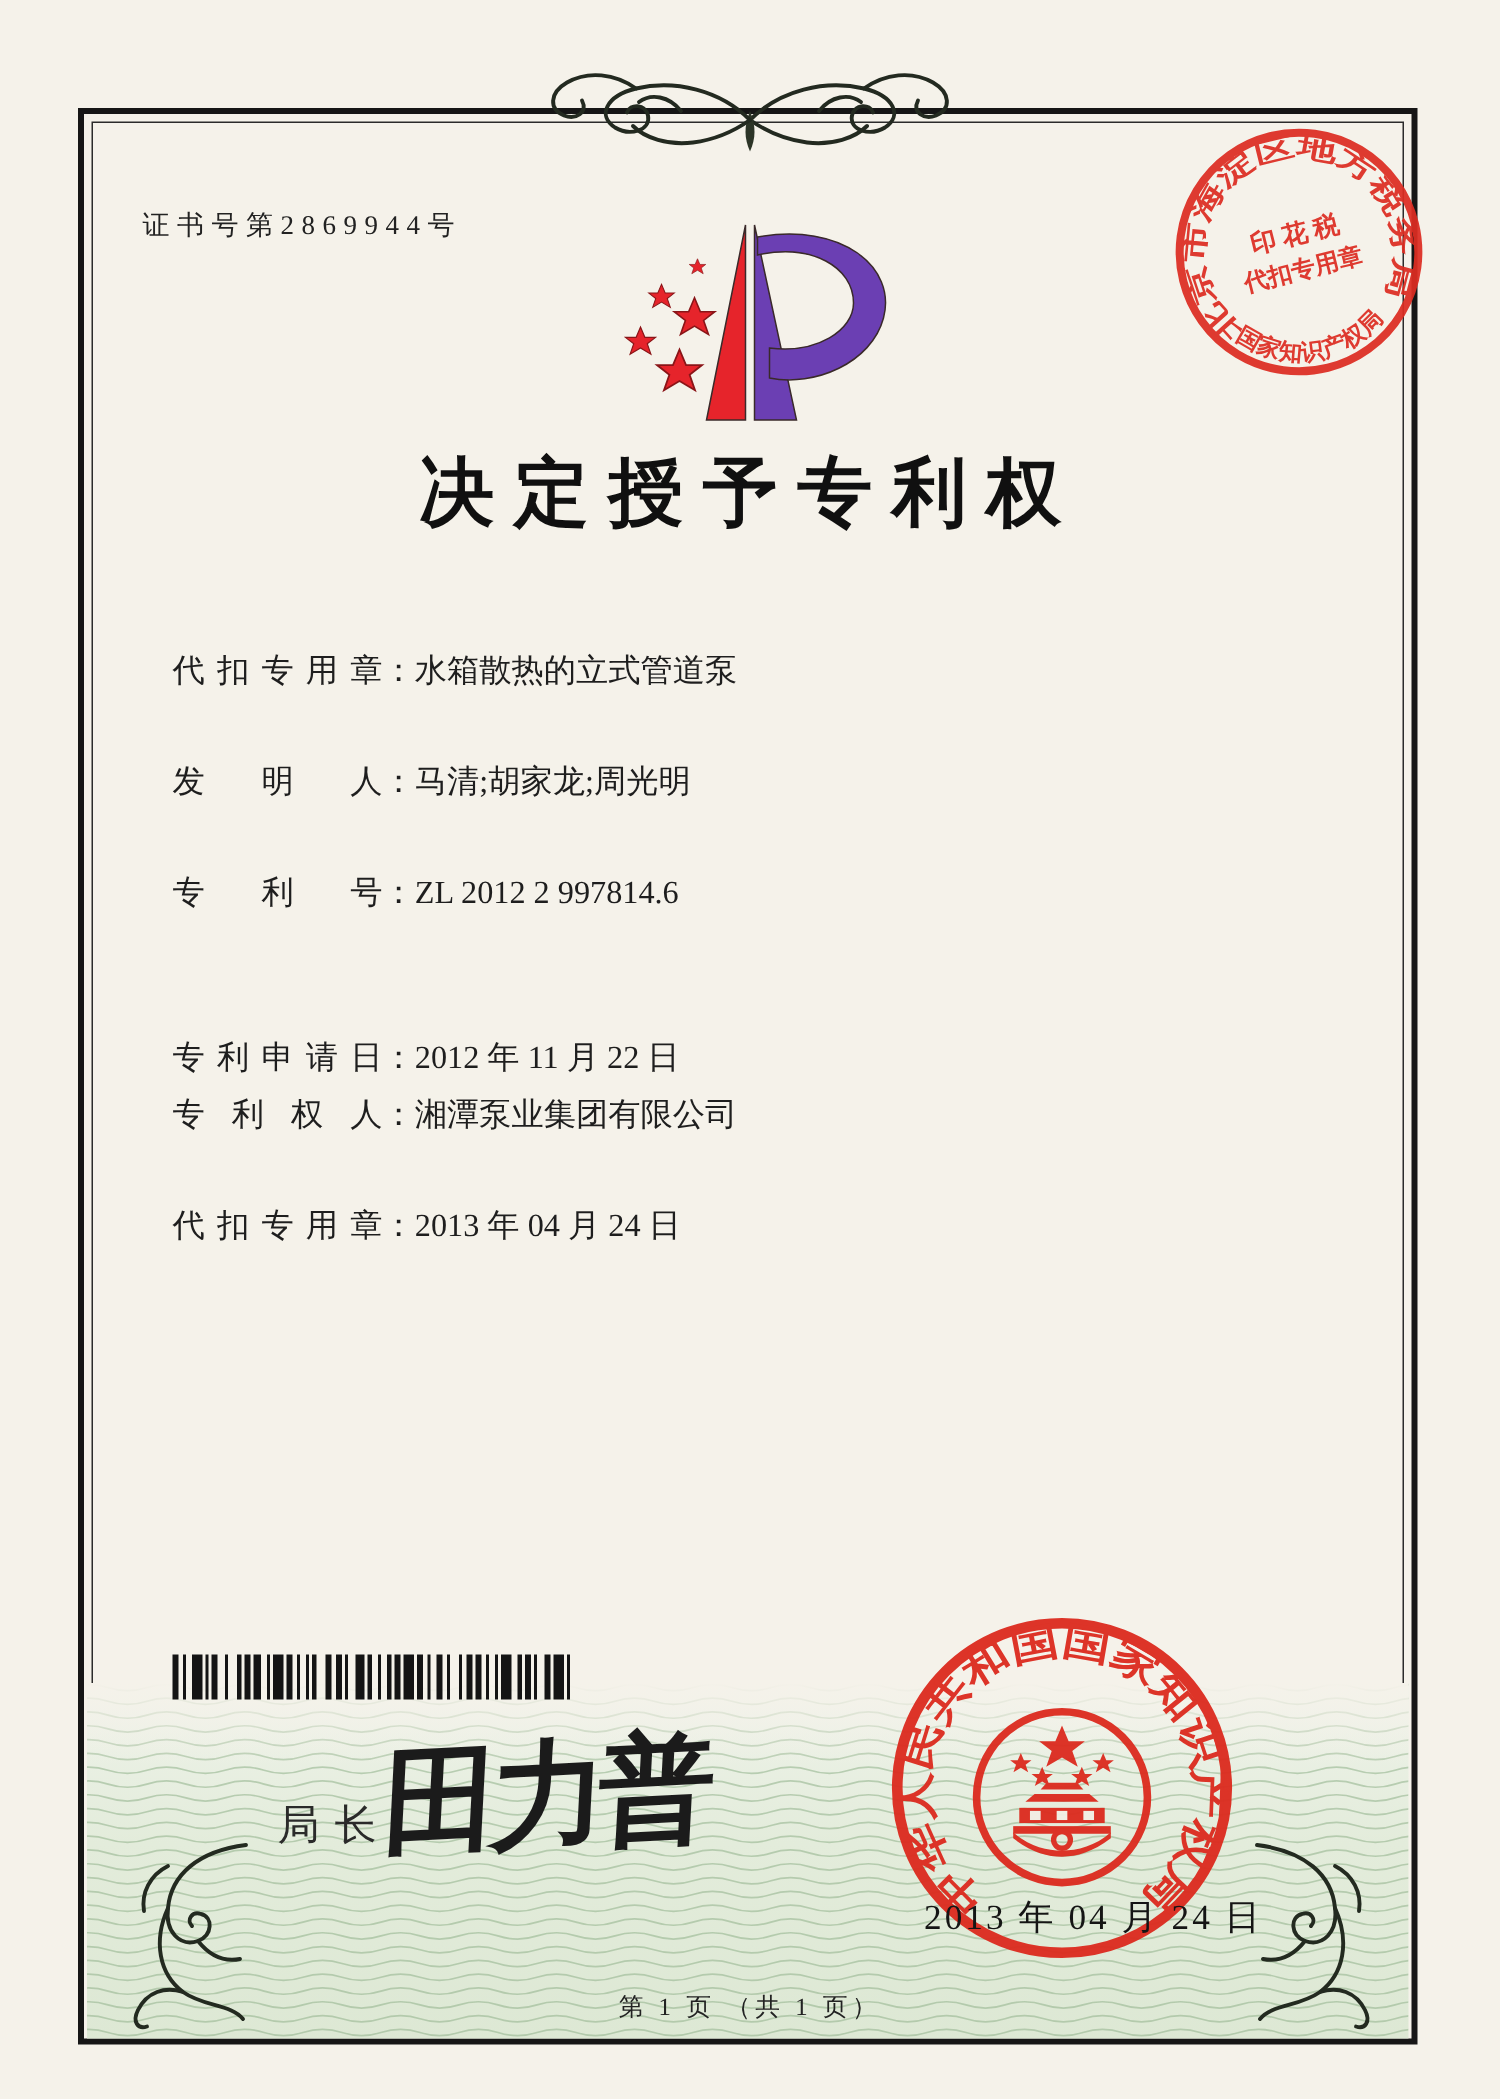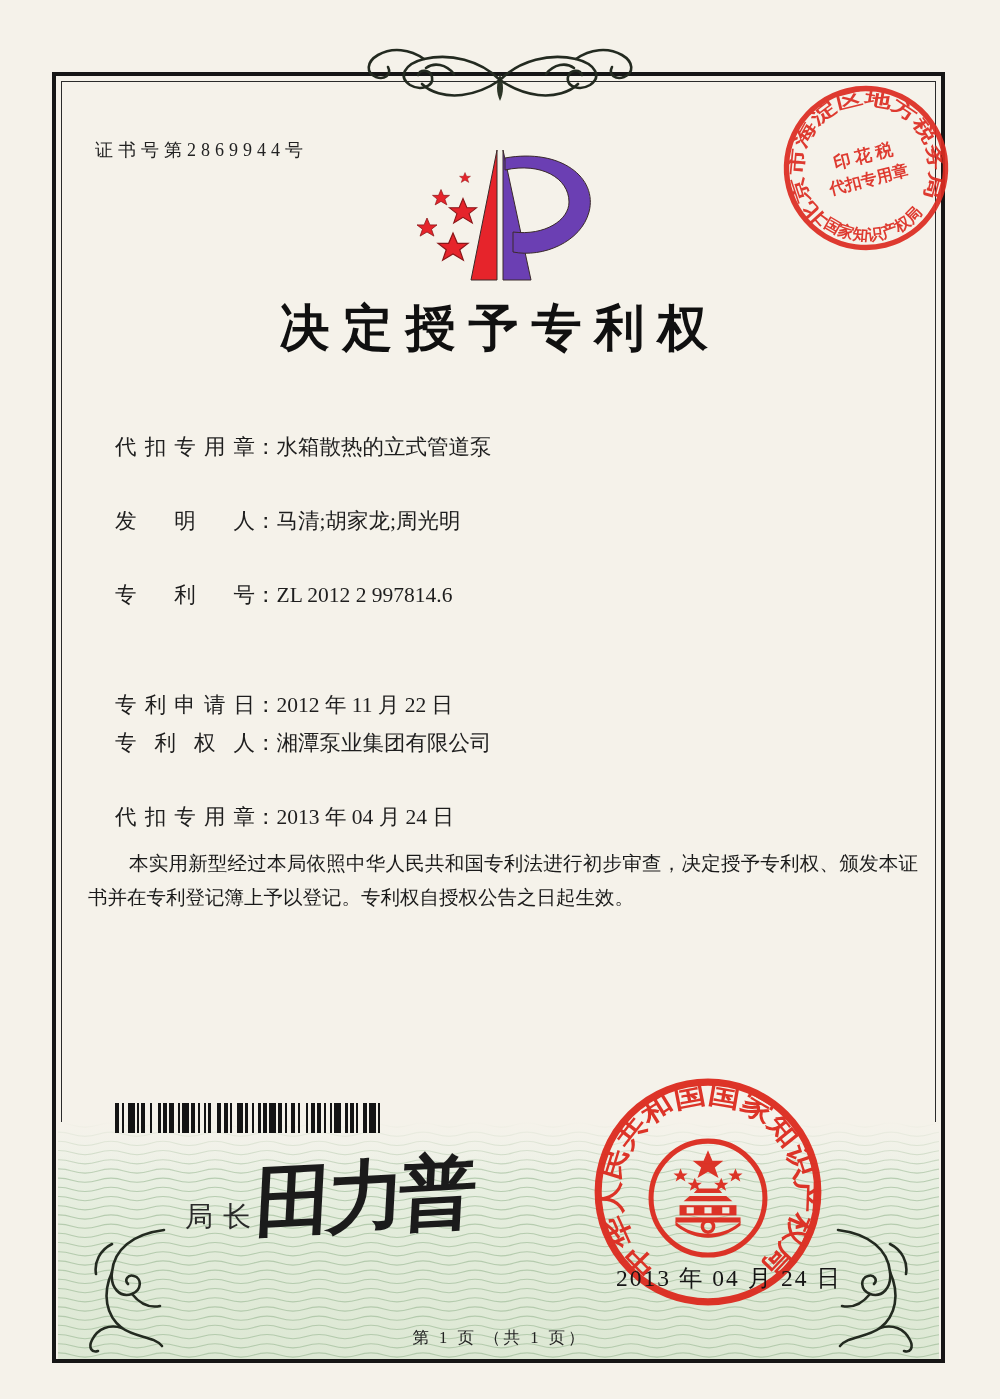--- a/index.html
+++ b/index.html
@@ -202,21 +202,20 @@
 <div class="title">决定授予专利权</div>
 
 <div class="field f0"><span class="lbl">代扣专用章</span><span>：</span><span>水箱散热的立式管道泵</span></div>
 <div class="field f1"><span class="lbl">发明人</span><span>：</span><span>马清;胡家龙;周光明</span></div>
 <div class="field f2"><span class="lbl">专利号</span><span>：</span><span>ZL 2012 2 997814.6</span></div>
 <div class="field f3"><span class="lbl">专利申请日</span><span>：</span><span>2012 年 11 月 22 日</span></div>
 <div class="field f4"><span class="lbl">专利权人</span><span>：</span><span>湘潭泵业集团有限公司</span></div>
 <div class="field f5"><span class="lbl">代扣专用章</span><span>：</span><span>2013 年 04 月 24 日</span></div>
 
 <div class="body-text">
-  <p>本实用新型经过本局依照中华人民共和国专利法进行初步审查，决定授予专利权、颁发本证书并在专利登记簿上予以登记。专利权自授权公告之日起生效。</p>
 </div>
 
 <div class="barcode">
     <div style="width: 4.35484px; background: rgb(20, 20, 20);"></div>
     <div style="width: 2.17742px; background: transparent;"></div>
     <div style="width: 2.17742px; background: rgb(20, 20, 20);"></div>
     <div style="width: 4.35484px; background: transparent;"></div>
     <div style="width: 6.53226px; background: rgb(20, 20, 20);"></div>
     <div style="width: 2.17742px; background: transparent;"></div>
     <div style="width: 2.17742px; background: rgb(20, 20, 20);"></div>

